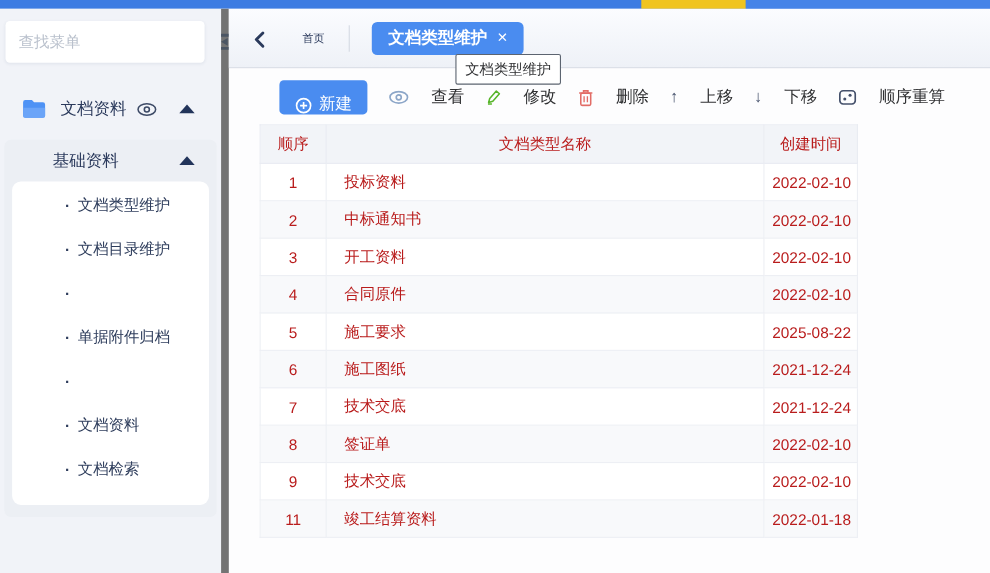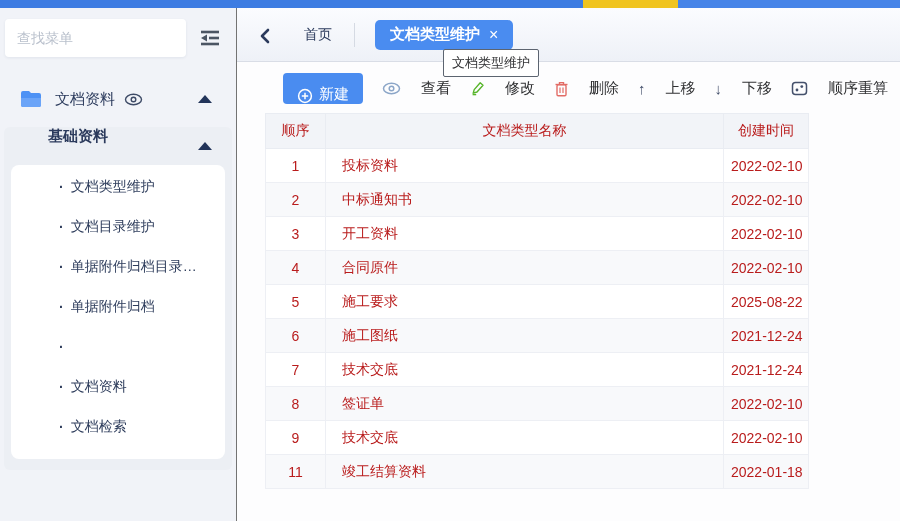--- a/index.html
+++ b/index.html
@@ -8,48 +8,48 @@
 
   
   .topstrip { position:relative; height:8px; background:#3d7ce2; }
   .strip-seg { position:absolute; top:0; height:8px; }
   .strip-yellow { left:583px; width:95px; background:#f0c420; }
   .strip-blue-r { left:678px; width:222px; background:#4684e8; }
 
   .app { display:flex; height:513px; }
 
   
-  .sidebar { width:237px; background:#f1f3f8; border-right:1px solid #737373; position:relative; }
+  .sidebar { width:208px; background:#f1f3f8; border-right:7px solid #737373; position:relative; }
   .search-row { display:flex; align-items:center; padding:11px 8px 10px 5px; }
   .search-input { width:181px; height:38px; border:none; border-radius:4px; background:#fff;
     padding:0 12px; font-size:14px; color:#333; outline:none; box-shadow:0 1px 3px rgba(30,50,90,.08);
     font-family:"Liberation Sans", sans-serif; }
   .search-input::placeholder { color:#b9c0cc; }
   .fold-icon { margin-left:12px; display:flex; cursor:pointer; }
 
   .root-row { position:relative; display:flex; align-items:center; height:40px; padding-left:20px; margin-top:12px; cursor:pointer; }
   .root-label { font-size:15px; color:#2b3a5c; margin-left:13px; }
   .eye-sm { margin-left:9px; display:flex; }
   .caret-up { width:0; height:0; border-left:7px solid transparent; border-right:7px solid transparent;
     border-bottom:8px solid #22345a; position:absolute; right:24px; top:16px; }
 
   .group-panel { margin:8px 4px 0 4px; height:343px; background:#eceff4; border-radius:6px; }
-  .group-header { position:relative; display:flex; height:38px; padding-left:44px; cursor:pointer;font-weight:bold; }
+  .group-header { position:relative; display:flex; align-items:center; height:38px; padding-left:44px; cursor:pointer; }
   .group-label { font-size:15px; color:#2b3a5c; }
   .group-header .caret-up { right:20px; top:15px; }
   .menu-card { margin:0 7px; height:294px; background:#fff; border-radius:8px; padding-top:2px; }
   .menu-item { display:flex; align-items:center; height:40px; padding-left:48px; font-size:14px; color:#2e3d5c; cursor:pointer; white-space:nowrap; overflow:hidden; }
   .menu-item .dot { margin-right:7px; color:#2e3d5c; font-weight:bold; }
 
   
   .main { flex:1; display:flex; flex-direction:column; background:#fdfdfe; }
   .tabbar { position:relative; height:54px; flex:0 0 54px; display:flex; align-items:center;
     background:linear-gradient(#fbfcff, #eef1f7); border-bottom:1px solid #d9dde6; padding-left:21px; }
   .back { display:flex; margin-top:2px; cursor:pointer; }
-  .home { font-size:14px; color:#2b3a5c; margin-left:32px; cursor:pointer; }
+  .home { font-size:10px; color:#2b3a5c; margin-left:32px; cursor:pointer; }
   .vdiv { width:1px; height:24px; background:#d5dae3; margin:0 20px 0 22px; }
   .tab-active { display:flex; align-items:center; height:30px; background:#4a8cf0; color:#fff;
     border-radius:5px; padding:0 15px; font-size:15px; font-weight:bold; cursor:pointer; }
   .tab-close { margin-left:9px; font-weight:normal; font-size:16px; line-height:1; cursor:pointer; }
   .tooltip { position:absolute; left:206px; top:41px; background:#fff; border:1px solid #5c6470;
     border-radius:2px; padding:4px 8px; font-size:13px; color:#303133; z-index:5; white-space:nowrap; }
 
   .content { flex:1; padding:11px 0 0 28px; }
   .toolbar { display:flex; align-items:center; height:31px; margin-left:18px; }
   .btn-primary { display:flex; align-items:flex-end; gap:6px; height:31px; background:#4a8cf0; color:#fff;
@@ -122,21 +122,20 @@
             <div class="menu-item">
               <span class="dot">·</span>
               <span>文档类型维护</span>
             </div>
             <div class="menu-item">
               <span class="dot">·</span>
               <span>文档目录维护</span>
             </div>
             <div class="menu-item">
               <span class="dot">·</span>
-              <span>单据附件归档目录…</span>
             </div>
             <div class="menu-item">
               <span class="dot">·</span>
               <span>单据附件归档</span>
             </div>
             <div class="menu-item">
               <span class="dot">·</span>
             </div>
             <div class="menu-item">
               <span class="dot">·</span>

